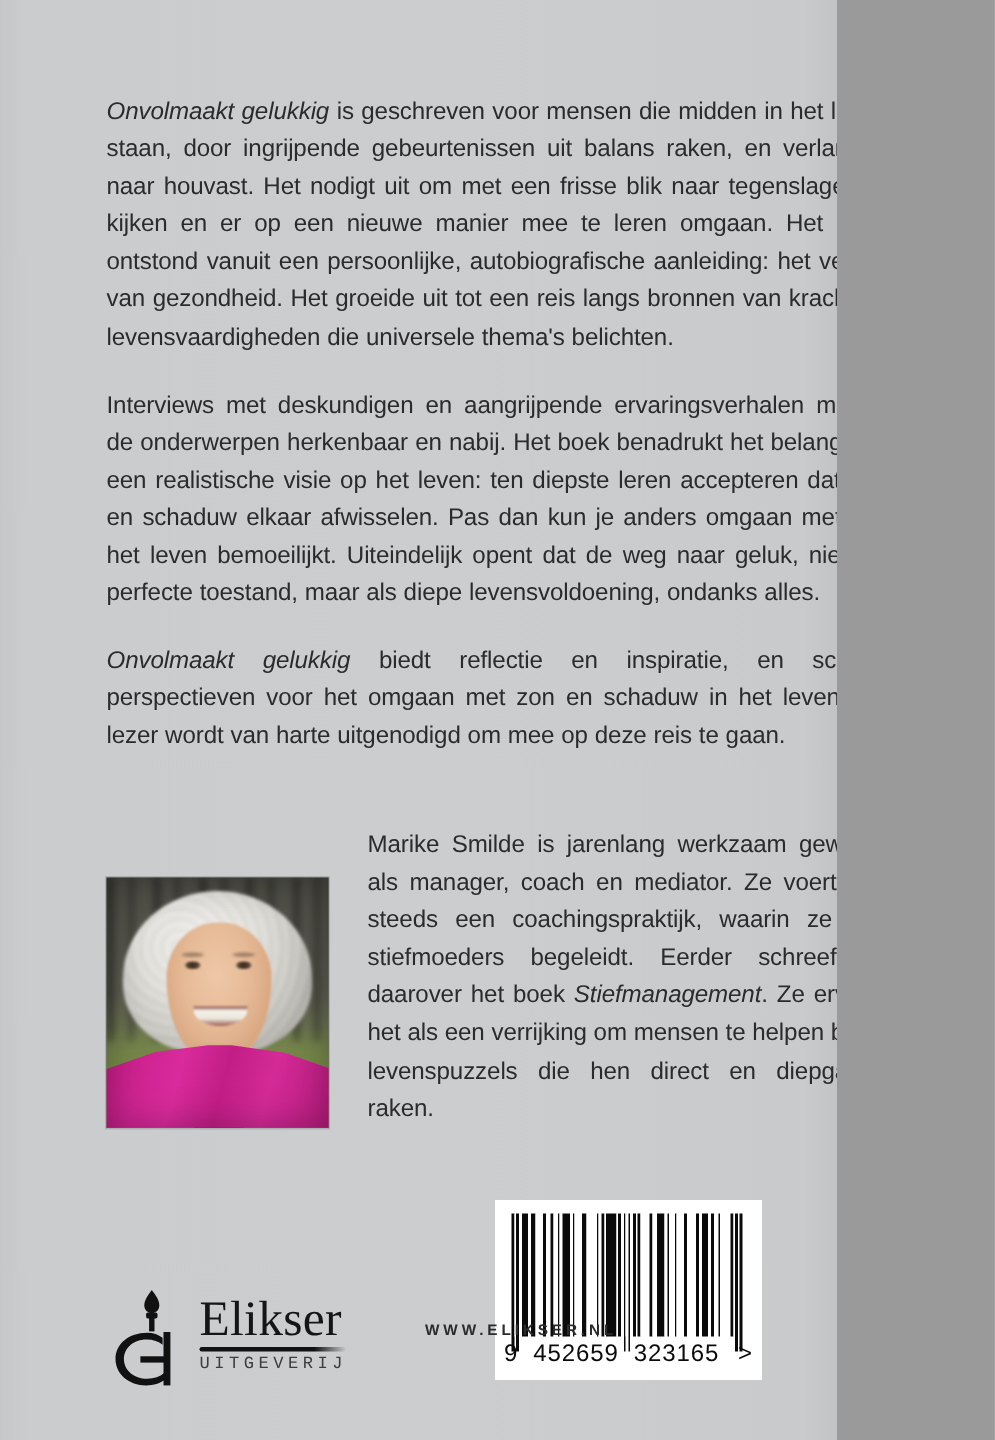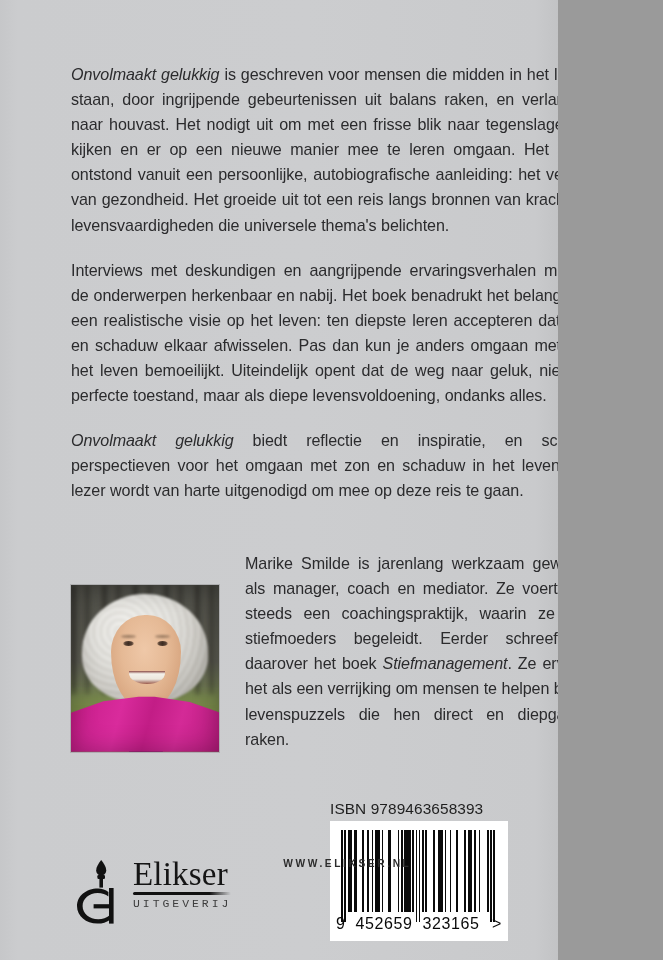--- a/index.html
+++ b/index.html
@@ -225,21 +225,21 @@
   .hrn .d1 { margin-left: 2px; }
   .hrn .grp { margin-left: 10px; }
   .hrn .gt { margin-left: auto; margin-right: 2px; font-weight: 400; }
 
   
   .publisher {
     position: absolute;
     left: 71px;
     top: 858px;
     display: flex;
-    align-items: flex-start;
+    align-items: center;
   }
   .logo-mark {
     width: 54px; height: 68px;
     position: relative;
     flex: 0 0 54px;
   }
   .wordmark {
     margin-left: 8px;
     margin-bottom: 4px;
   }
@@ -300,21 +300,20 @@
       <div class="photo-neck"></div>
       <div class="photo-collar"></div>
       <div class="photo-jacket"></div>
       <div class="photo-vig"></div>
     </div>
 
     <div class="author-bio"><span>Marike Smilde is jarenlang werkzaam geweest als manager, coach en mediator. Ze voert nog steeds een coachingspraktijk, waarin ze ook stiefmoeders begeleidt. Eerder schreef ze daarover het boek </span><i class="ital">Stiefmanagement</i><span>. Ze ervaart het als een verrijking om mensen te helpen bij de levenspuzzels die hen direct en diepgaand raken.</span></div>
   </div>
 
   <div class="isbn-zone">
-    <div class="isbn-label">ISBN 9789463658393</div>
     <div class="barcode-box">
       <div class="bars" id="bars">
           <span class="g" style="flex: 1 0 0px;"></span>
           <span class="w" style="flex: 1 0 0px; background: rgb(255, 255, 255);"></span>
           <span class="g" style="flex: 1 0 0px;"></span>
           <span class="w" style="flex: 1 0 0px; background: rgb(255, 255, 255);"></span>
           <span class="b" style="flex: 3 0 0px;"></span>
           <span class="w" style="flex: 1 0 0px; background: rgb(255, 255, 255);"></span>
           <span class="b" style="flex: 2 0 0px;"></span>
           <span class="w" style="flex: 3 0 0px; background: rgb(255, 255, 255);"></span>

